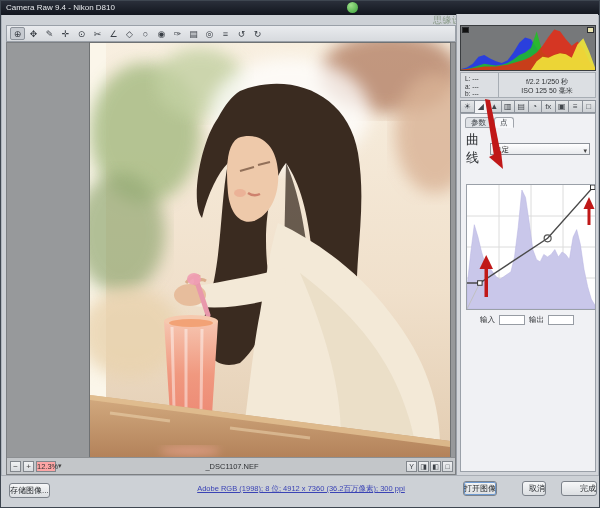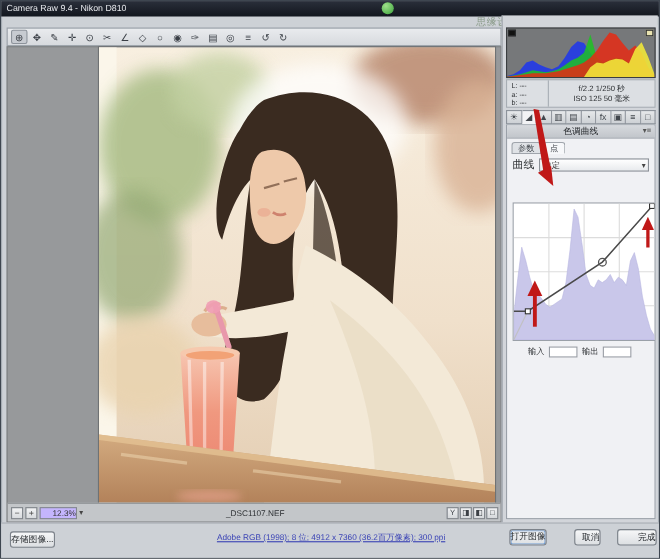--- a/index.html
+++ b/index.html
@@ -9,21 +9,21 @@
   .watermark{position:absolute;left:340px;top:13px;width:258px;font-size:9px;color:#7d917a;letter-spacing:.5px;text-align:right;opacity:.85;white-space:nowrap;}
   .wm-dot{position:absolute;left:346px;top:1px;width:11px;height:11px;border-radius:50%;background:radial-gradient(circle at 35% 30%,#9fe08a,#3aa23a);}
   .toolbar{position:absolute;left:5px;top:24px;width:450px;height:17px;background:linear-gradient(#e9ebee,#d7dade);border:1px solid #9aa0a8;display:flex;align-items:center;padding:0 3px;gap:1px;}
   .tool{width:15px;height:13px;font-size:9px;line-height:13px;text-align:center;color:#3a3f46;border:1px solid transparent;border-radius:2px;}
   .tool.first{border:1px solid #8d939b;background:#c7cbd1;}
   .preview{position:absolute;left:5px;top:41px;width:450px;height:433px;background:#97999b;border:1px solid #7c7f82;}
   .photo{position:absolute;left:83px;top:0px;width:360px;height:414px;box-shadow:0 0 0 1px #6f7274;}
   .preview-bottom{position:absolute;left:0;bottom:0;width:448px;height:17px;background:#c3c6c9;border-top:1px solid #8c8f92;display:flex;align-items:center;}
   .zoomctl{display:flex;align-items:center;gap:2px;margin-left:3px;}
   .zbtn{width:11px;height:11px;border:1px solid #82878d;background:linear-gradient(#f2f3f4,#d8dbde);font-size:8px;line-height:9px;text-align:center;color:#444;}
-  .zval{width:34px;height:11px;border:1px solid #82878d;background:#c4b5fd;font-size:7.5px;line-height:10px;text-align:right;color:#333;}
+  .zval{width:20px;height:11px;border:1px solid #82878d;background:#fca5a5;font-size:7.5px;line-height:10px;text-align:left;color:#333;}
   .zdd{font-size:7px;color:#444;}
   .filename{position:absolute;left:120px;width:210px;text-align:center;font-size:7.5px;color:#2e3134;}
   .viewbtns{position:absolute;right:2px;display:flex;gap:1px;}
   .vbtn{width:11px;height:11px;border:1px solid #82878d;background:linear-gradient(#eff0f2,#d6d9dc);font-size:7px;line-height:10px;text-align:center;color:#3c4046;}
   .rpanel{position:absolute;left:455px;top:13px;width:142px;height:461px;background:#d2d5da;border-left:1px solid #9aa0a8;}
   .histbox{position:absolute;left:3px;top:11px;width:136px;height:46px;background:#76787a;border:1px solid #3a3d40;}
   .clip{position:absolute;top:1px;width:7px;height:6px;border:1px solid #2c2e30;}
   .clip.shadow{left:1px;background:#111;}
   .clip.highlight{right:1px;background:#e8e2b0;}
   .infoarea{position:absolute;left:3px;top:58px;width:136px;height:26px;background:#dcdfe3;border:1px solid #a7adb4;display:flex;font-size:6.5px;color:#2e3134;}
@@ -33,31 +33,31 @@
   .atab{flex:1;height:13px;border:1px solid #8d939b;border-left:none;background:linear-gradient(#e6e8ea,#cdd1d5);font-size:8px;line-height:11px;text-align:center;color:#42474d;}
   .atab:first-child{border-left:1px solid #8d939b;}
   .atab.active{background:#f2f3f5;border-bottom-color:#f2f3f5;}
   .panelbody{position:absolute;left:3px;top:99px;width:136px;height:359px;background:#f0f1f4;border:1px solid #9aa0a8;}
   .phdr{height:12px;background:linear-gradient(#d6d9dd,#c2c6cb);border-bottom:1px solid #9aa0a8;font-size:8px;line-height:11px;text-align:center;color:#23262a;position:relative;}
   .phdr .menu{position:absolute;right:3px;top:0;font-size:7px;color:#555;}
   .subtabs{display:flex;gap:2px;padding:3px 4px 1px 4px;align-items:center;}
   .stab{font-size:7.5px;padding:0 5px;height:11px;line-height:10px;border:1px solid #a0a5ac;border-radius:3px 3px 0 0;background:#dfe2e6;color:#3a3f45;}
   .stab.active{background:#f7f8fa;border-bottom-color:#f7f8fa;}
   .row{display:flex;align-items:center;padding:2px 5px;gap:4px;}
-  .rlabel{font-size:10px;color:#2e3134;width:20px;}
+  .rlabel{font-size:13px;color:#2e3134;width:20px;}
   .dd{flex:1;height:12px;border:1px solid #8b9097;background:linear-gradient(#ffffff,#e8eaed);font-size:7.5px;line-height:11px;padding:0 3px;color:#222;position:relative;}
   .dd .arr{position:absolute;right:2px;top:1px;font-size:7px;color:#444;}
   .dd.selected{background:#3171c9;color:#fff;border-color:#7a2020;}
   .dd.selected .arr{color:#fff;background:linear-gradient(#fff,#dfe2e6);width:9px;text-align:center;height:9px;line-height:9px;color:#333;}
   .curvebox{position:absolute;left:5px;top:70px;width:130px;height:126px;background:#fff;border:1px solid #9aa0a8;}
   .iorow{position:absolute;left:0;top:201px;width:132px;display:flex;justify-content:center;align-items:center;gap:4px;font-size:7.5px;color:#2e3134;}
   .iobox{width:26px;height:10px;border:1px solid #979ca3;background:#fff;font-size:7px;}
   .footer{position:absolute;left:0;top:474px;width:600px;height:34px;background:#cdd1d6;border-top:1px solid #a9aeb5;}
   .btn{position:absolute;height:15px;border:1px solid #7c828a;border-radius:3px;background:linear-gradient(#f6f7f8,#dcdfe2);font-size:8px;line-height:13px;text-align:right;color:#1e2226;padding:0 0;}
-  .btn.focusring{box-shadow:0 0 0 1px #6f9bd1 inset;font-family:Liberation Mono, monospace;}
+  .btn.focusring{box-shadow:0 0 0 1px #6f9bd1 inset;}
   .wflink{position:absolute;left:300px;top:8px;transform:translateX(-50%);font-size:7.5px;color:#3a43b5;text-decoration:underline;white-space:nowrap;}
   svg{display:block;}
   .annot{position:absolute;pointer-events:none;}
 </style>
 </head>
 <body>
 
 <div id="window">
 
   <div class="titlebar">
@@ -201,24 +201,20 @@
         <div class="atab">▥</div>
         <div class="atab">▤</div>
         <div class="atab">◔</div>
         <div class="atab">fx</div>
         <div class="atab">▣</div>
         <div class="atab">≡</div>
         <div class="atab">□</div>
       </div>
 
     <div class="panelbody">
-      <div class="phdr">
-        <span>色调曲线</span>
-        <span class="menu">▾≡</span>
-      </div>
 
       <div class="subtabs">
         <div class="stab">参数</div>
         <div class="stab active">点</div>
       </div>
 
       <div class="row">
         <div class="rlabel">曲线</div>
         <div class="dd">
           <span>自定</span><span class="arr">▾</span>

